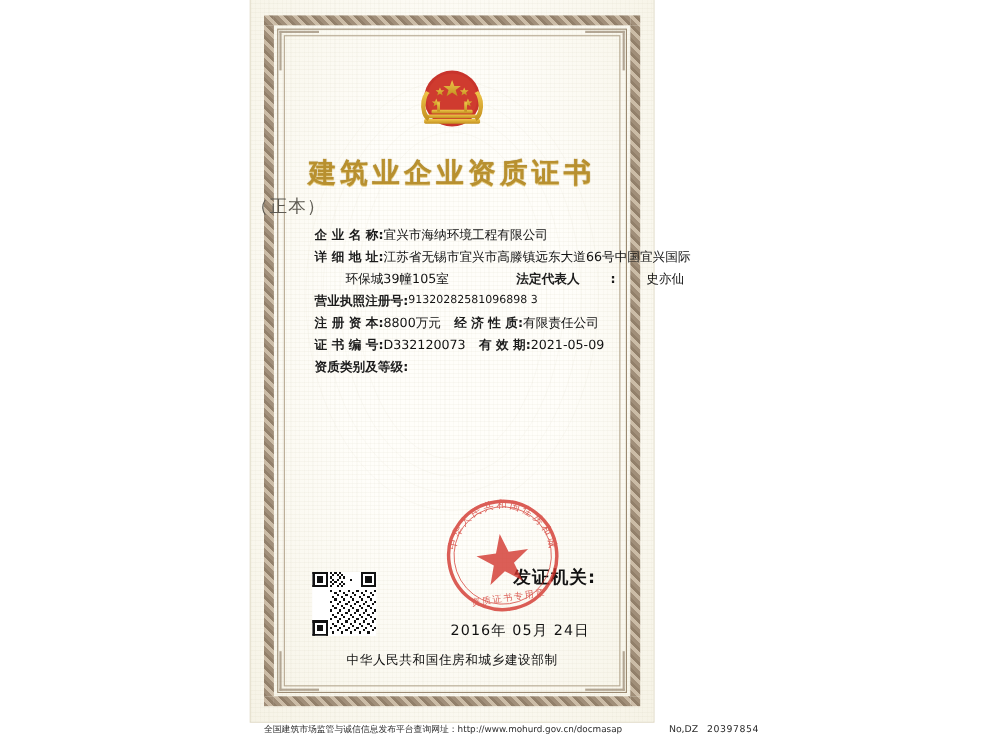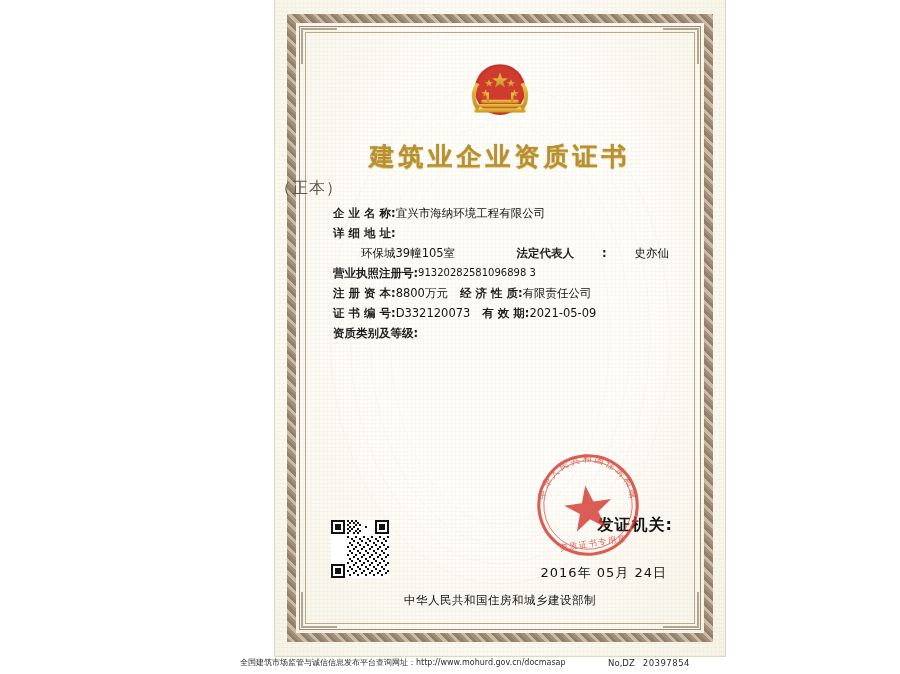--- a/index.html
+++ b/index.html
@@ -19,29 +19,28 @@
     left: 0; top: 0;
     width: 900px;
     height: 674px;
     background: #ffffff;
   }
   
   .certificate {
     position: absolute;
     left: 228px;
     top: 0px;
-    width: 450px;
+    width: 366px;
     height: 656px;
     background: #fdfcf6;
     background-image:
       repeating-linear-gradient(0deg, rgba(200,195,170,0.10) 0px, rgba(200,195,170,0.10) 1px, rgba(255,255,255,0) 1px, rgba(255,255,255,0) 4px),
       repeating-linear-gradient(90deg, rgba(200,195,170,0.07) 0px, rgba(200,195,170,0.07) 1px, rgba(255,255,255,0) 1px, rgba(255,255,255,0) 4px),
       radial-gradient(ellipse at 50% 45%, #fffefa 40%, #f6f3e6 100%);
     box-shadow: 0 0 0 1px #ded8c2;
-    margin-left: 47px;
   }
   
   .frame-outer {
     position: absolute;
     left: 12px; top: 14px; right: 12px; bottom: 14px;
     border: 9px solid #b3a18c;
     border-image: repeating-linear-gradient(45deg,
         #9d8a74 0px, #9d8a74 3px,
         #c9b9a3 3px, #c9b9a3 6px,
         #8d7a64 6px, #8d7a64 9px) 9;
@@ -287,20 +286,21 @@
 
       <div class="row">
         <span class="lbl">企 业 名 称</span>
         <span class="colon">:</span>
         <span class="val">宜兴市海纳环境工程有限公司</span>
       </div>
 
       <div class="row">
         <span class="lbl">详 细 地 址</span>
         <span class="colon">:</span>
+        <span class="val">江苏省无锡市宜兴市高滕镇远东大道66号中国宜兴国际</span>
       </div>
 
       <div class="row row-indent">
         <span class="val">环保城39幢105室</span>
         <span class="spacer-md"></span>
         <span class="lbl">法定代表人</span>
         <span class="colon">:</span>
         <span class="val">史亦仙</span>
       </div>
 

